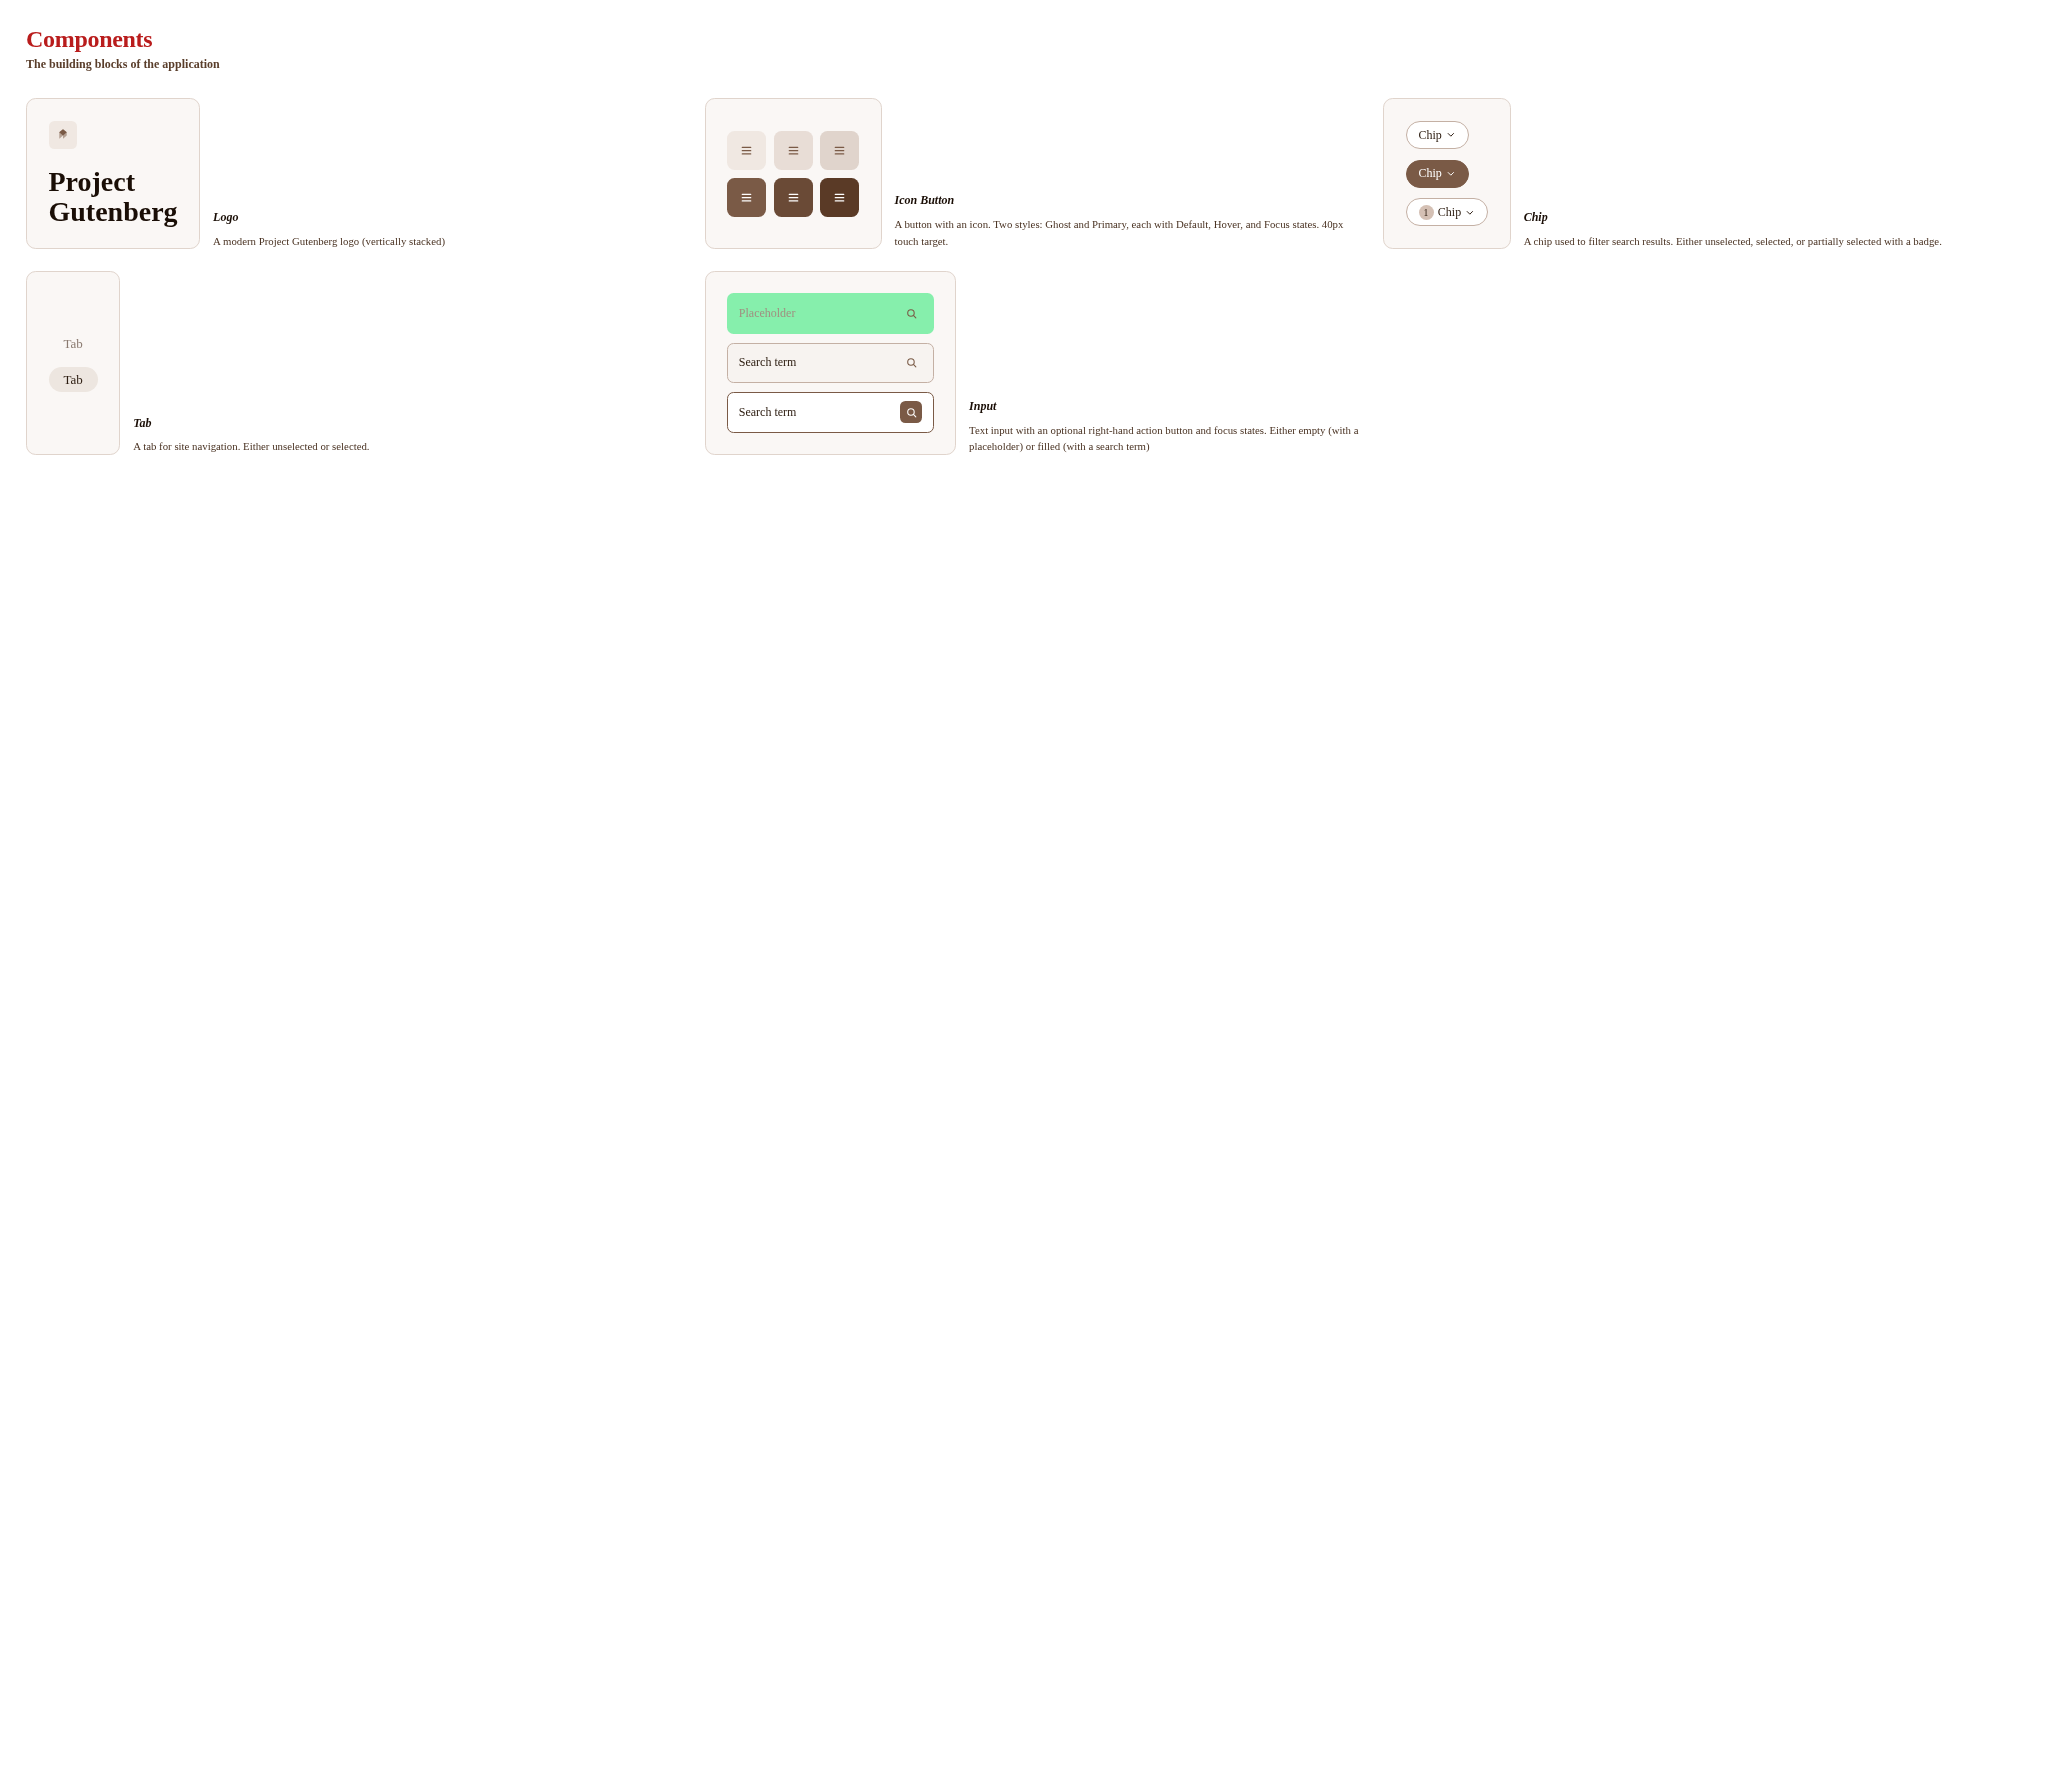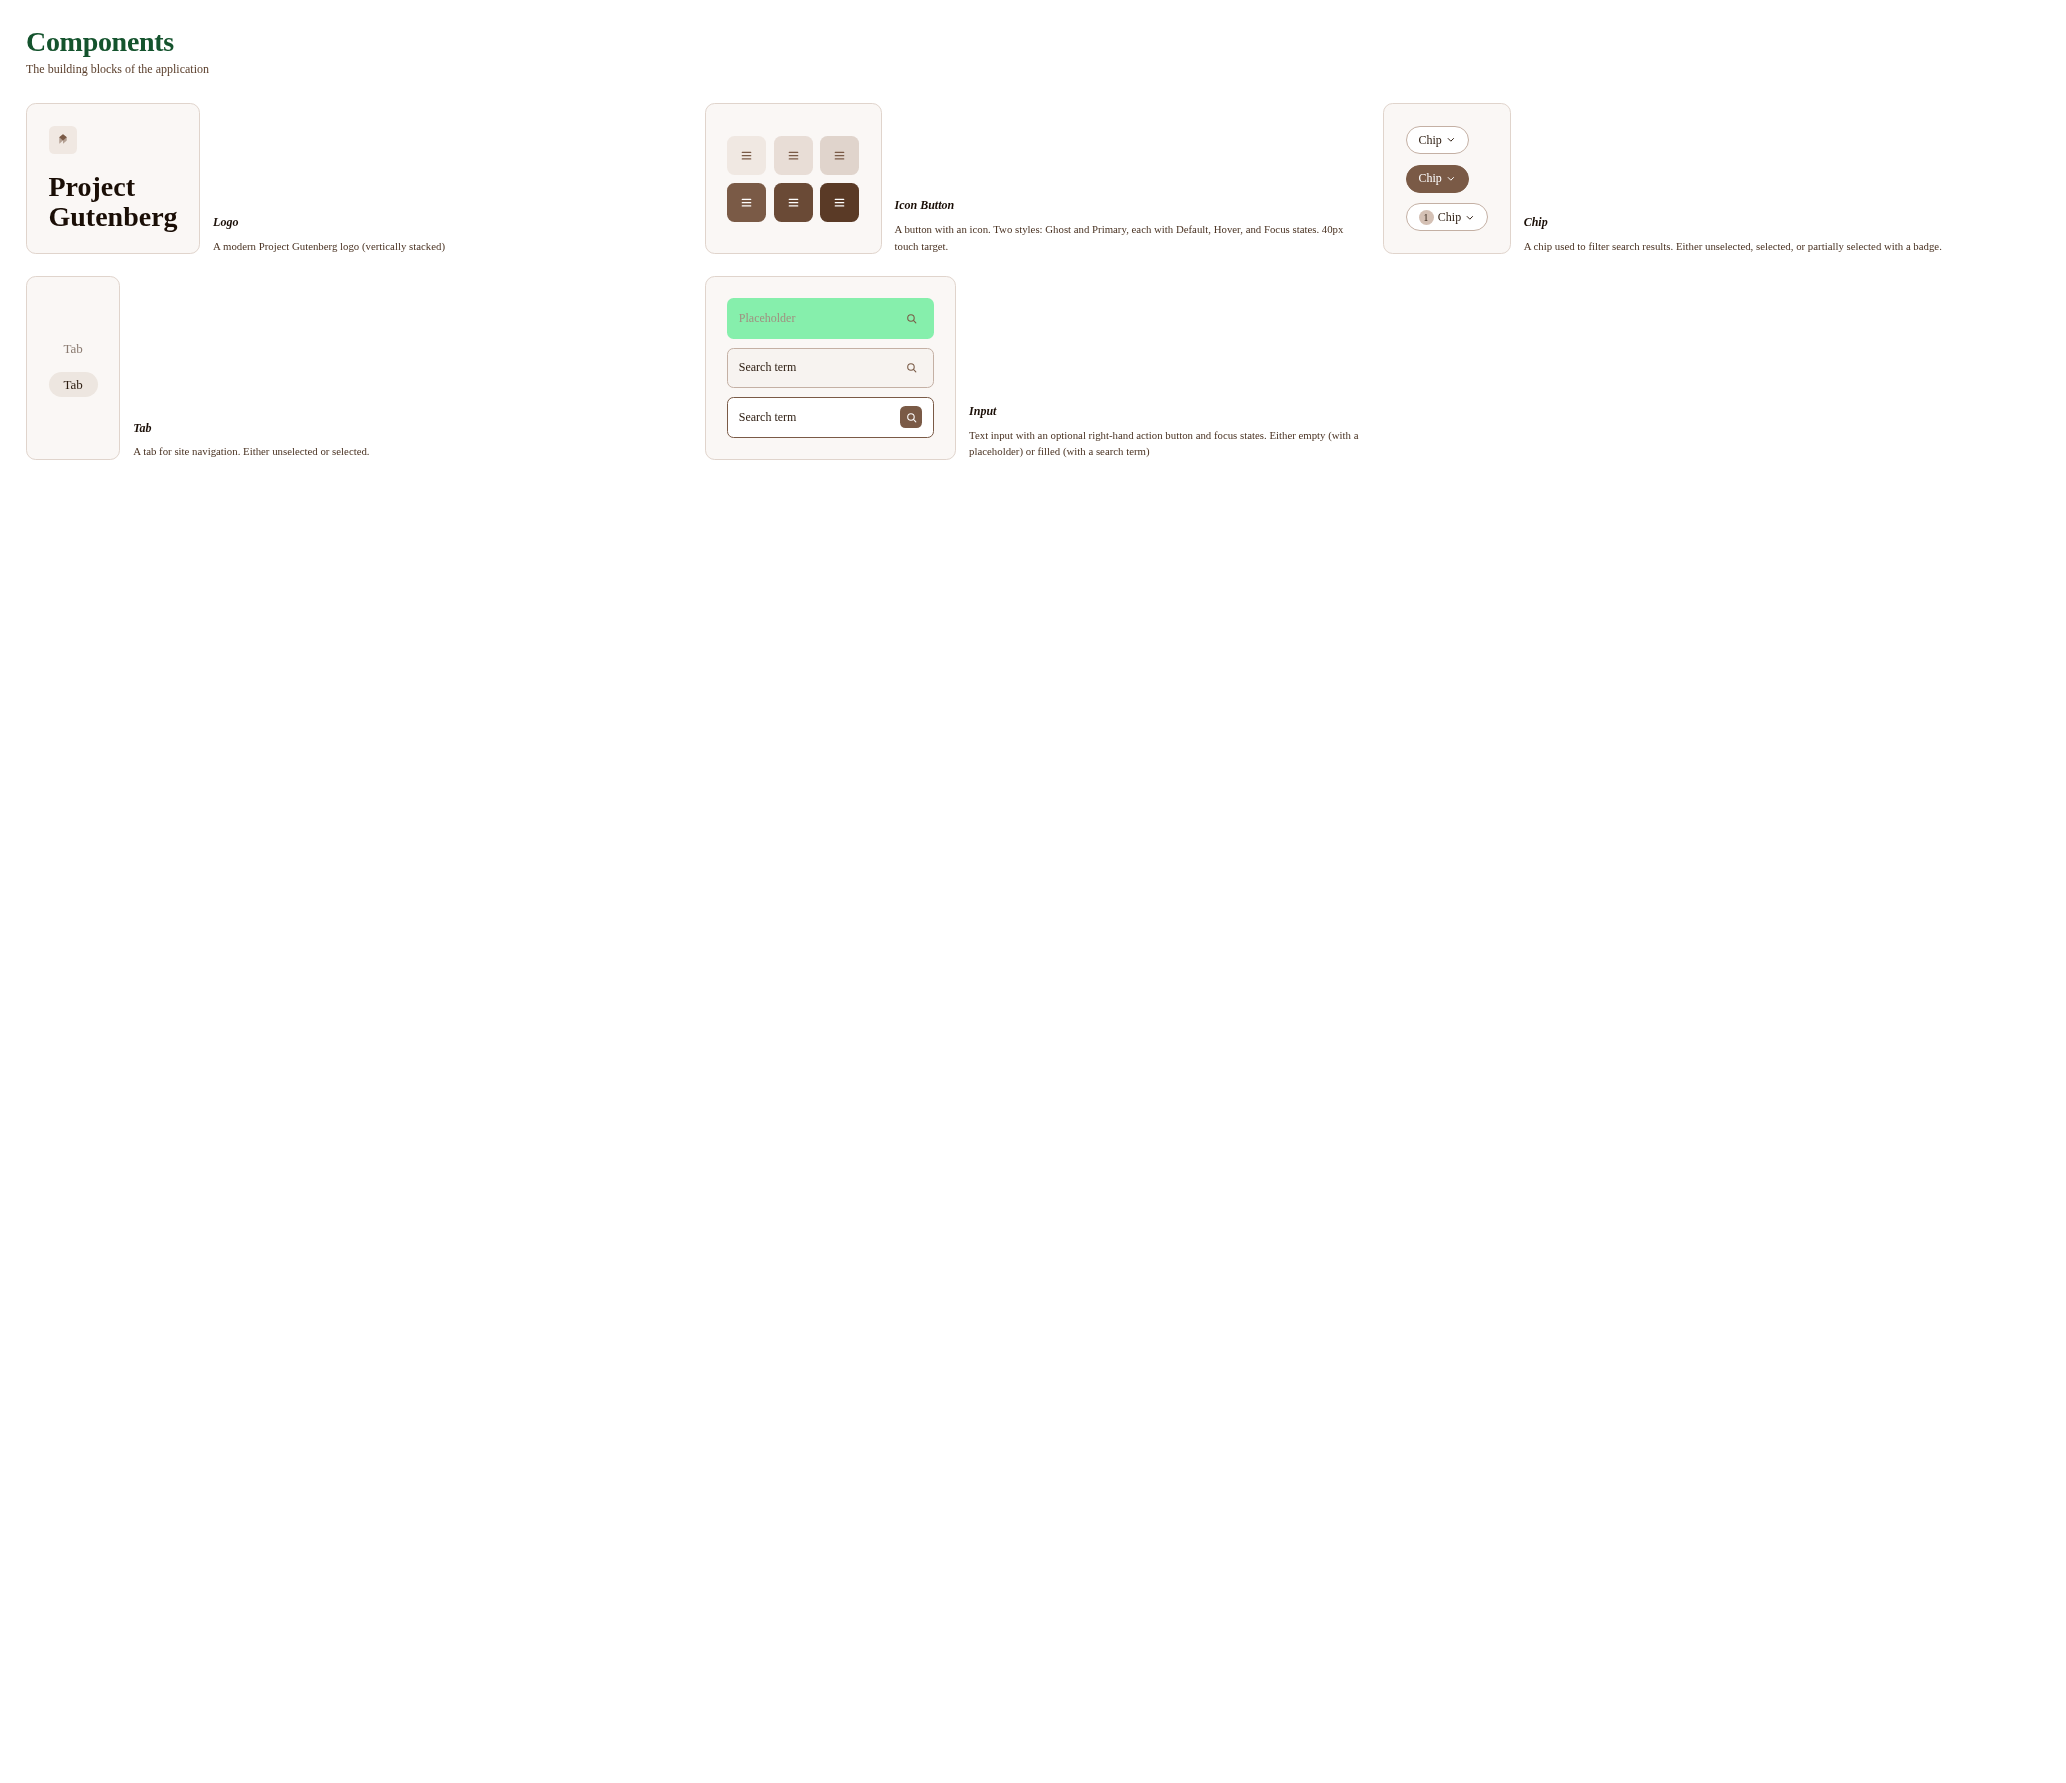--- a/index.html
+++ b/index.html
@@ -5,32 +5,32 @@
     * { box-sizing: border-box; margin: 0; padding: 0; }
 
     body {
       background: #ffffff;
       font-family: Georgia, 'Times New Roman', serif;
       padding: 26px 26px 43px 26px;
       color: #2a1a0e;
     }
 
     .page-title {
-      font-size: 28px;
+      font-size: 24px;
       font-weight: 700;
-      color: #14532d;
+      color: #b91c1c;
       margin-bottom: 4.3px;
       letter-spacing: -0.3px;
       font-family: Liberation Serif, serif;
     }
 
     .page-subtitle {
       font-size: 12px;
       color: #5a3e2b;
-      font-weight: 400;
+      font-weight: 700;
       margin-bottom: 26px;
     }
 
     .grid {
       display: grid;
       grid-template-columns: repeat(3, 1fr);
       gap: 21.5px 21.5px;
     }
 
     .card {

